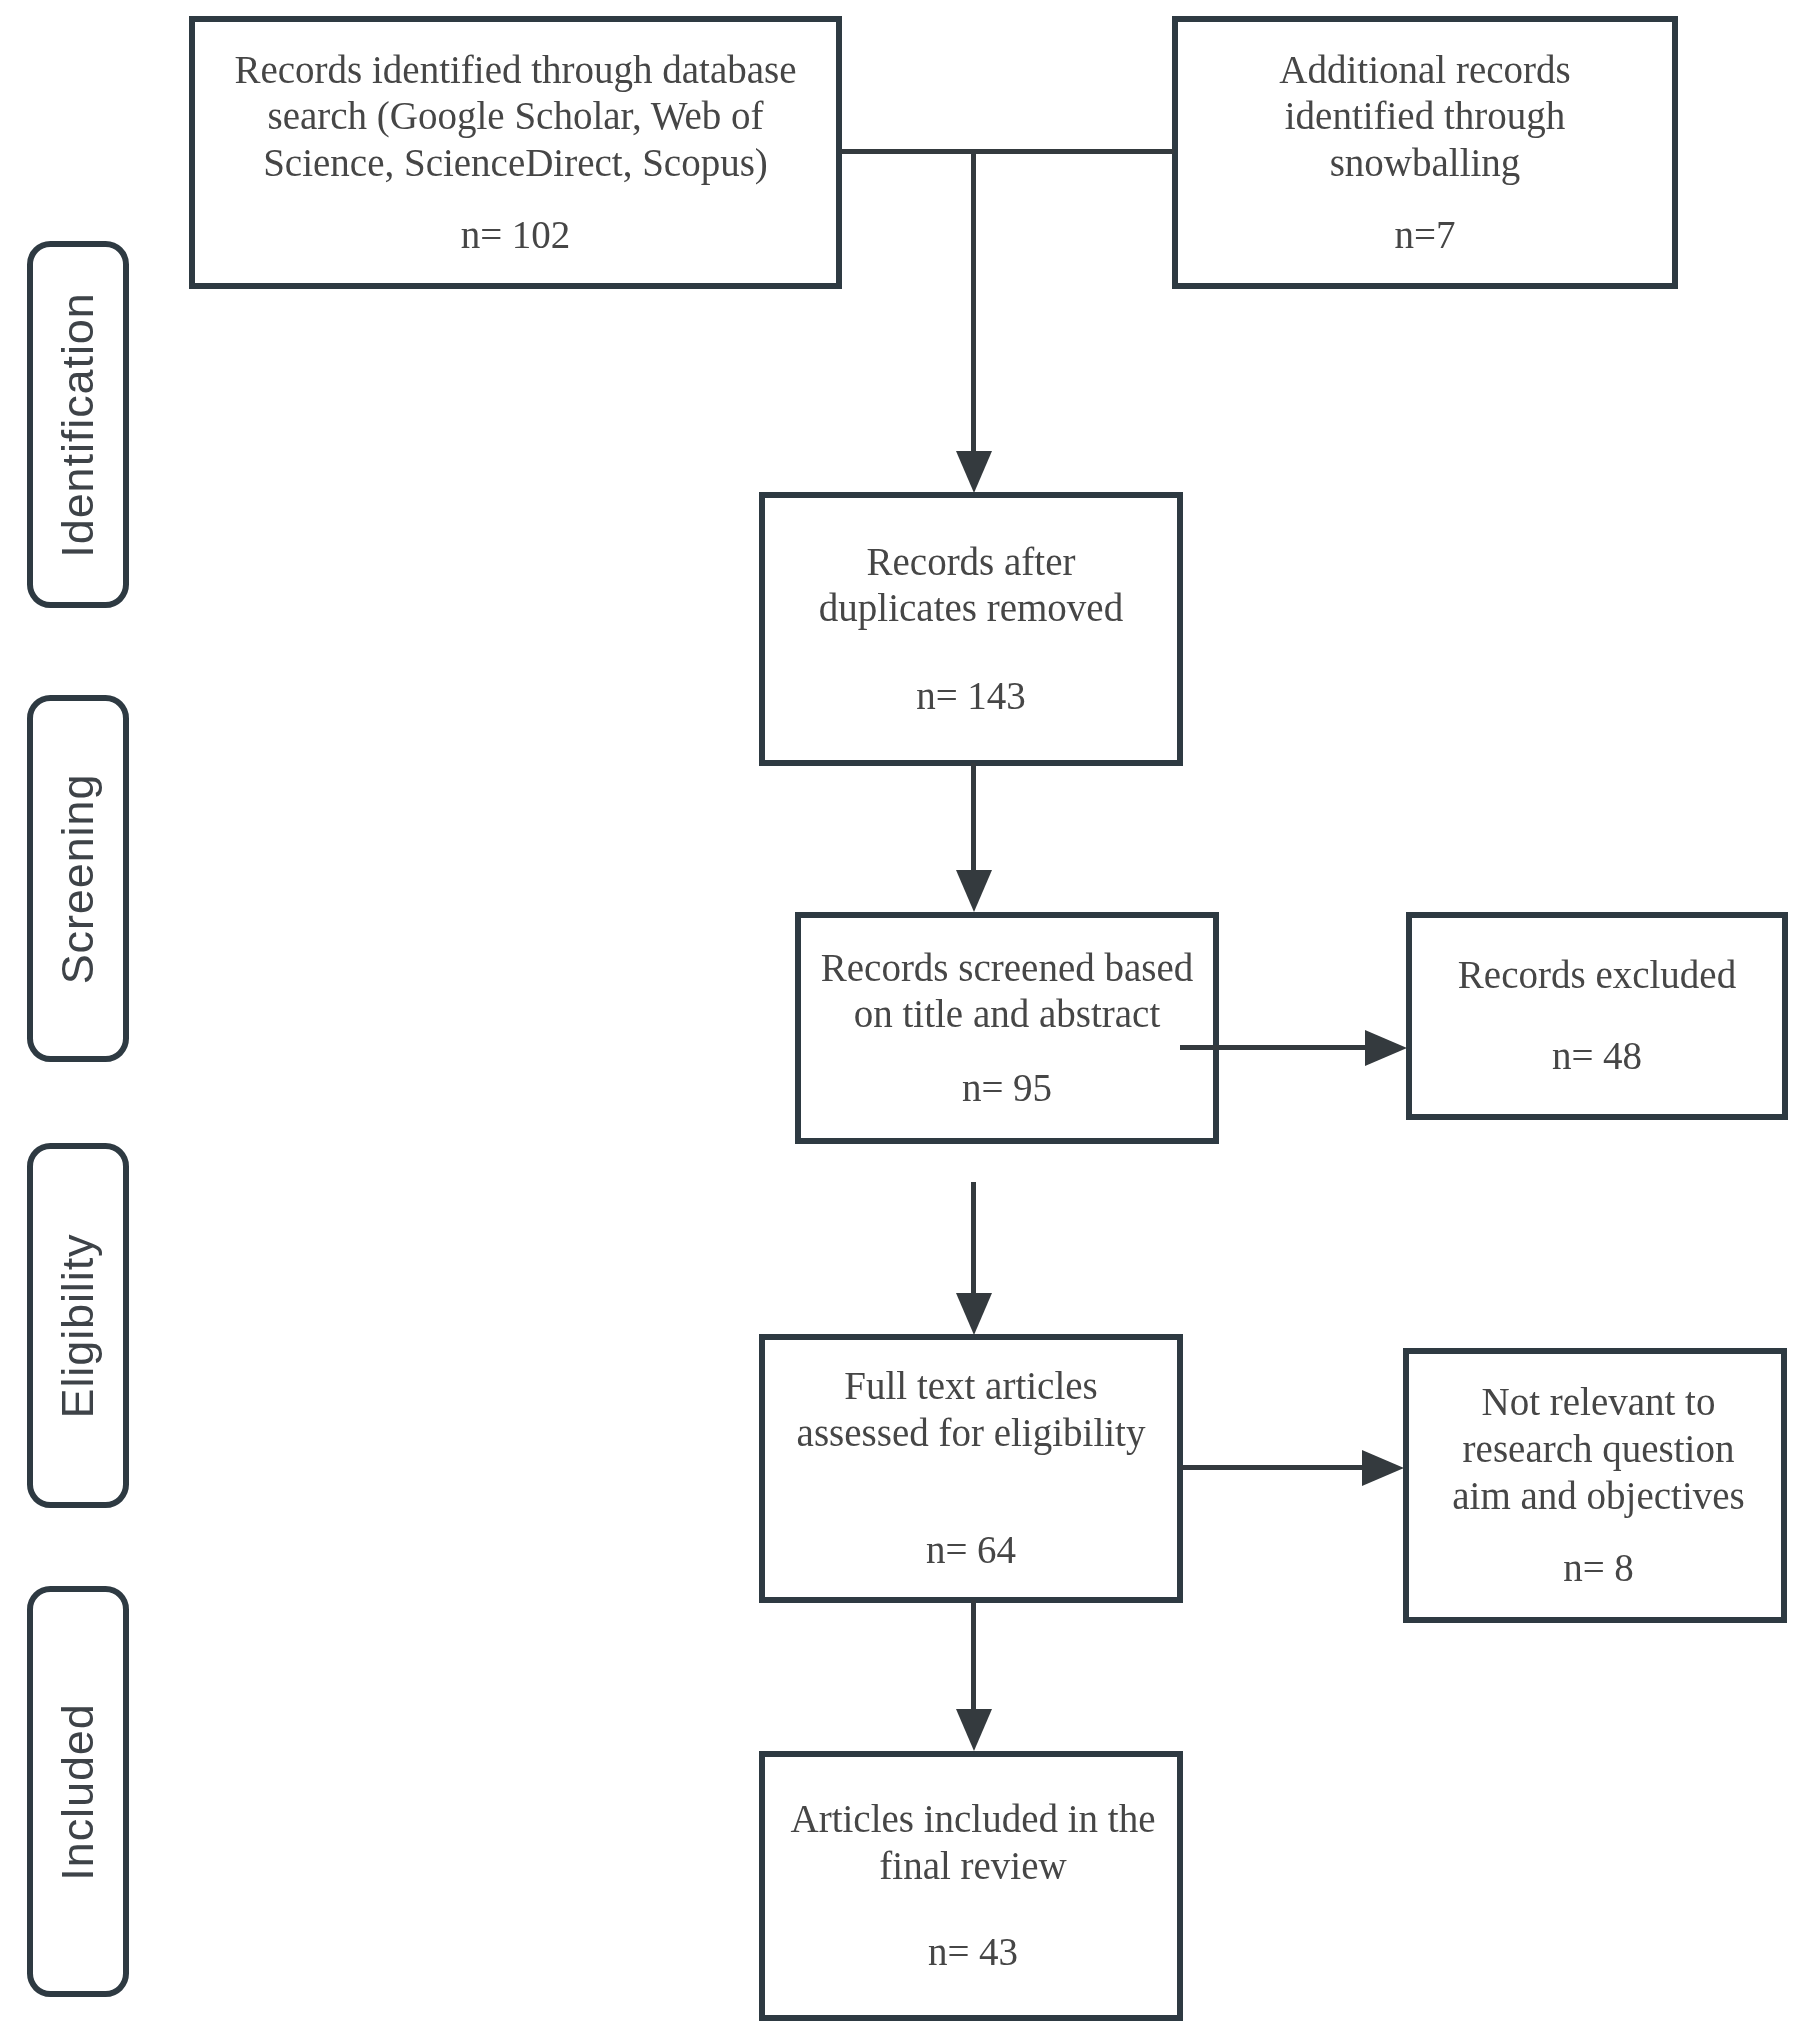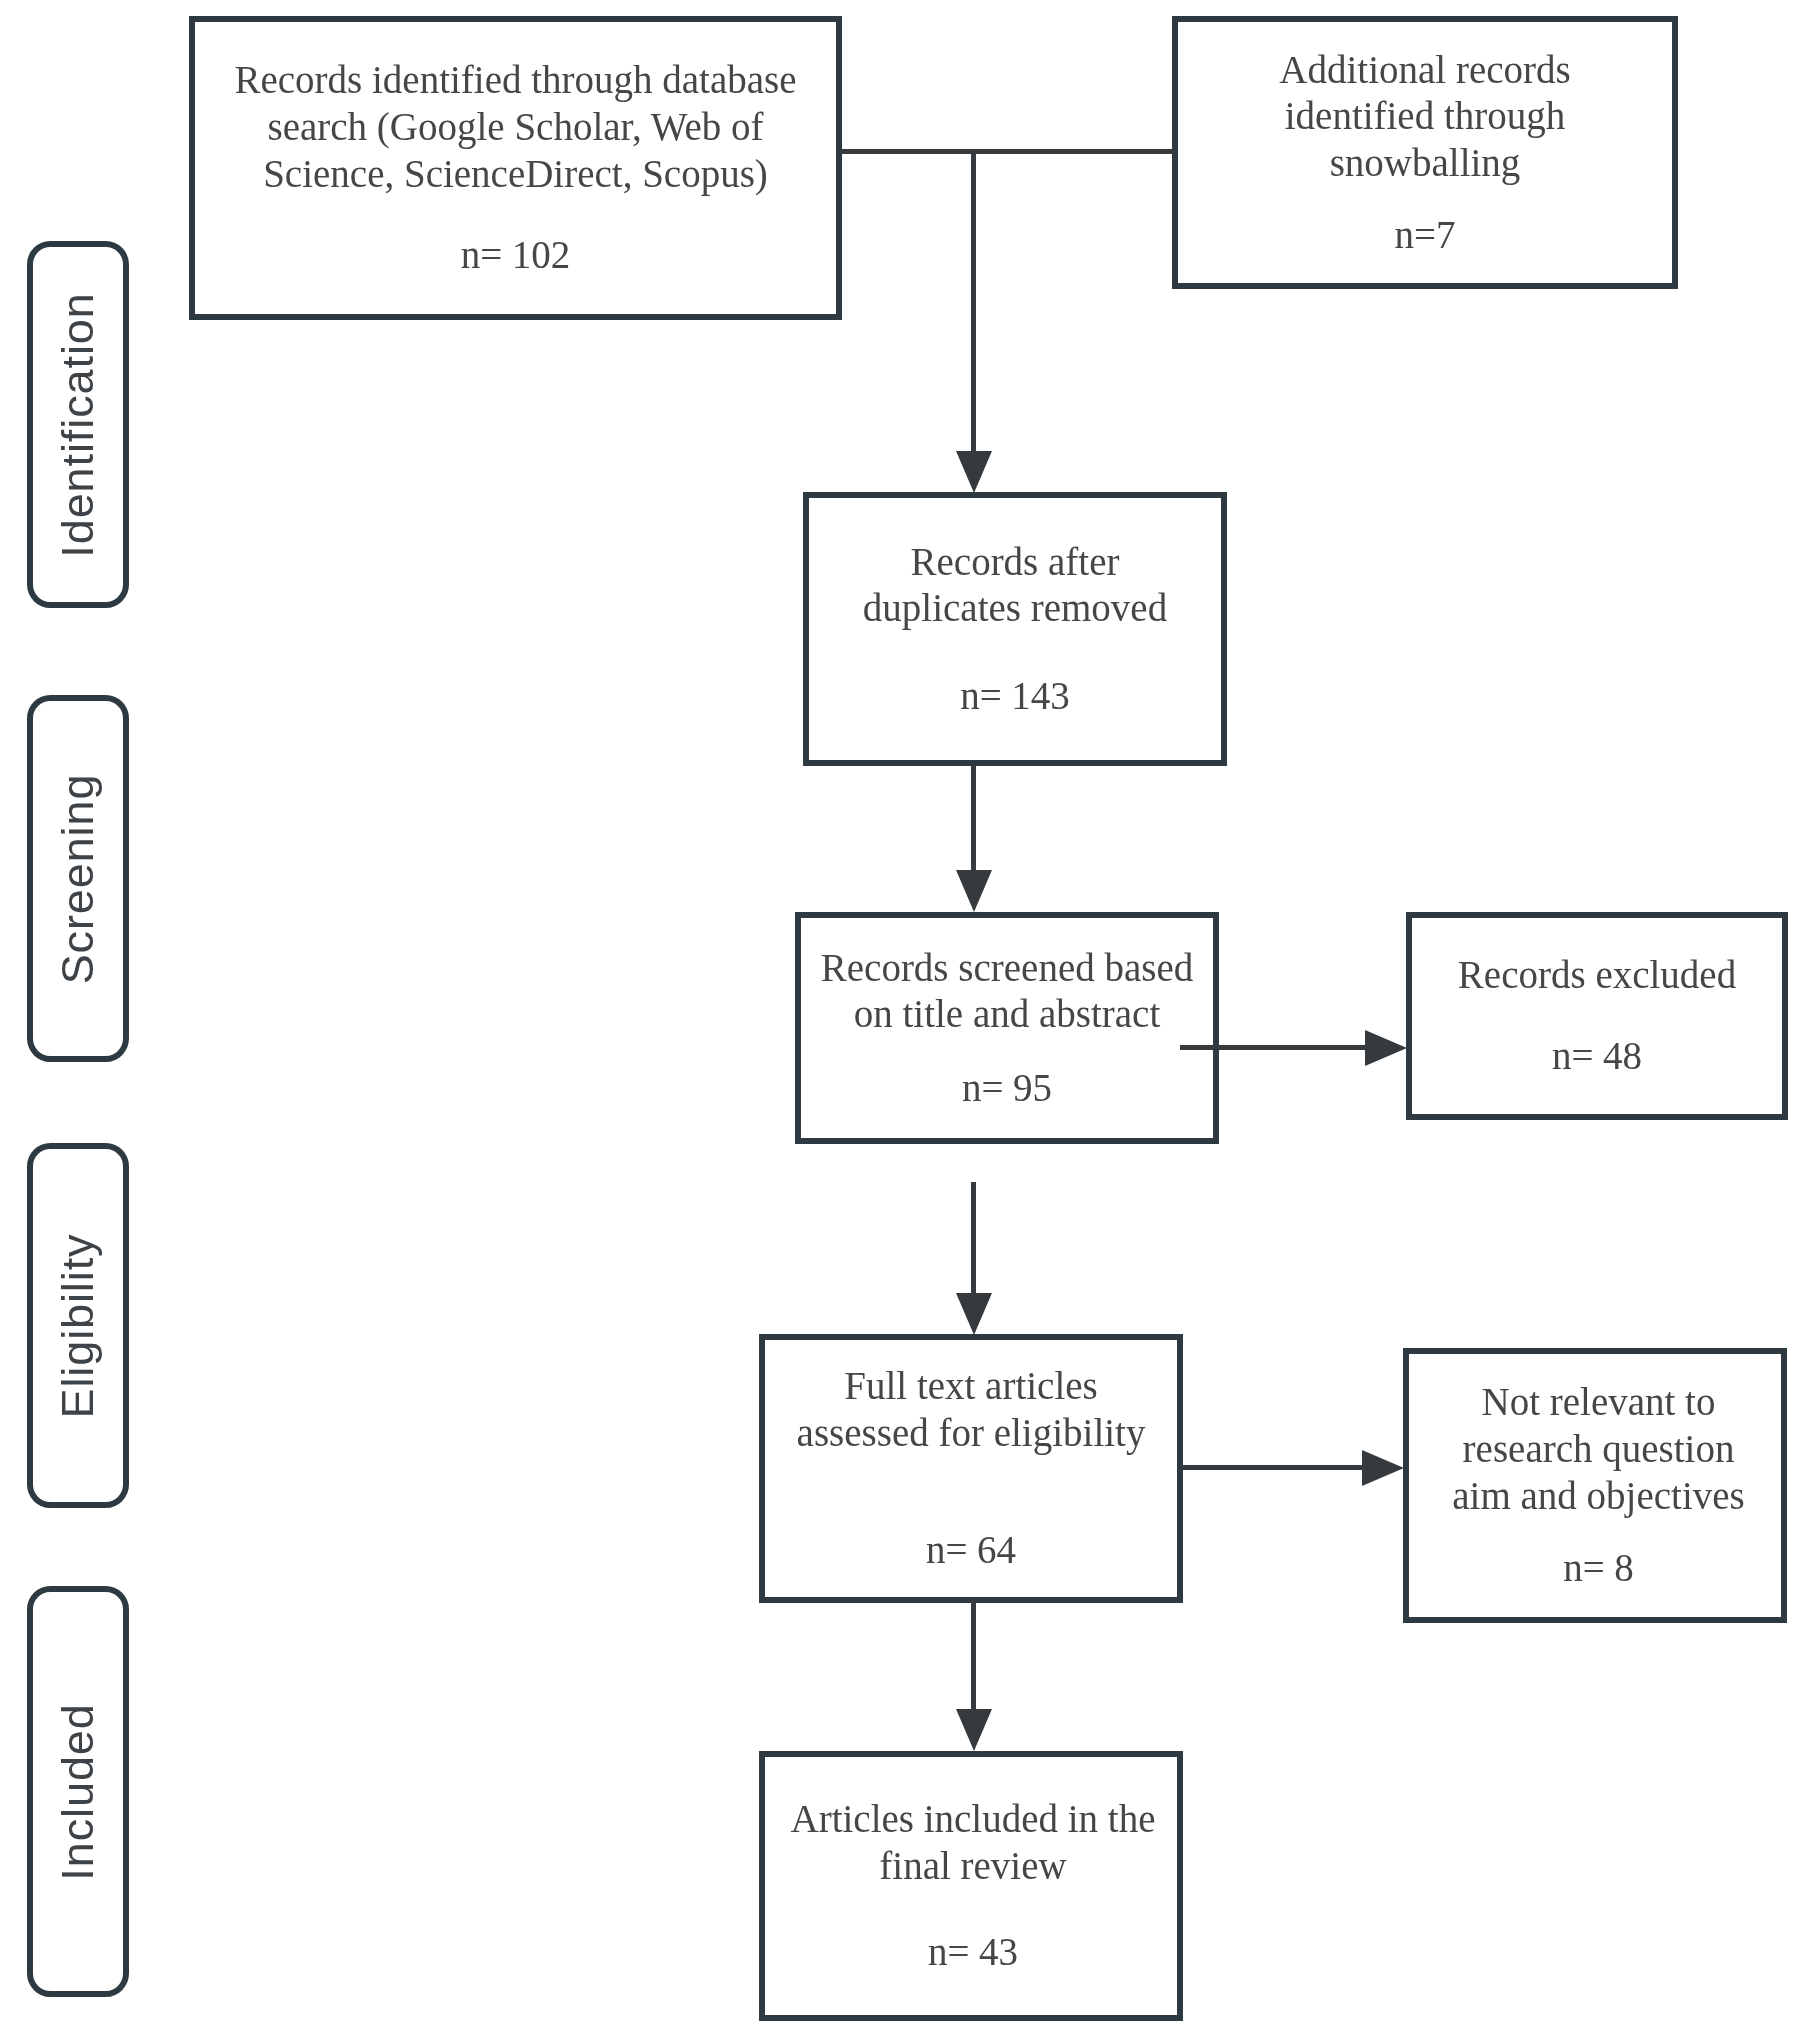--- a/index.html
+++ b/index.html
@@ -81,35 +81,35 @@
   <div class="stage" style="left:27px;top:695px;width:102px;height:367px;">
     <span class="stxt">Screening</span>
   </div>
   <div class="stage" style="left:27px;top:1143px;width:102px;height:365px;">
     <span class="stxt">Eligibility</span>
   </div>
   <div class="stage" style="left:27px;top:1586px;width:102px;height:411px;">
     <span class="stxt">Included</span>
   </div>
 
-  <div class="fbox" style="left:189px;top:16px;width:653px;height:304px;">
+  <div class="fbox" style="left:189px;top:16px;width:653px;height:273px;">
     <div class="lbl">Records identified through database
 search (Google Scholar, Web of
 Science, ScienceDirect, Scopus)</div>
     <div class="cnt">n= 102</div>
   </div>
 
   <div class="fbox" style="left:1172px;top:16px;width:506px;height:273px;">
     <div class="lbl">Additional records
 identified through
 snowballing</div>
     <div class="cnt">n=7</div>
   </div>
 
-  <div class="fbox" style="left:759px;top:492px;width:424px;height:274px;margin-left:44px;">
+  <div class="fbox" style="left:759px;top:492px;width:424px;height:274px;">
     <div class="lbl">Records after
 duplicates removed</div>
     <div class="cnt">n= 143</div>
   </div>
 
   <div class="fbox" style="left:759px;top:912px;width:424px;height:232px;margin-left:36px;">
     <div class="lbl">Records screened based
 on title and abstract</div>
     <div class="cnt">n= 95</div>
   </div>

